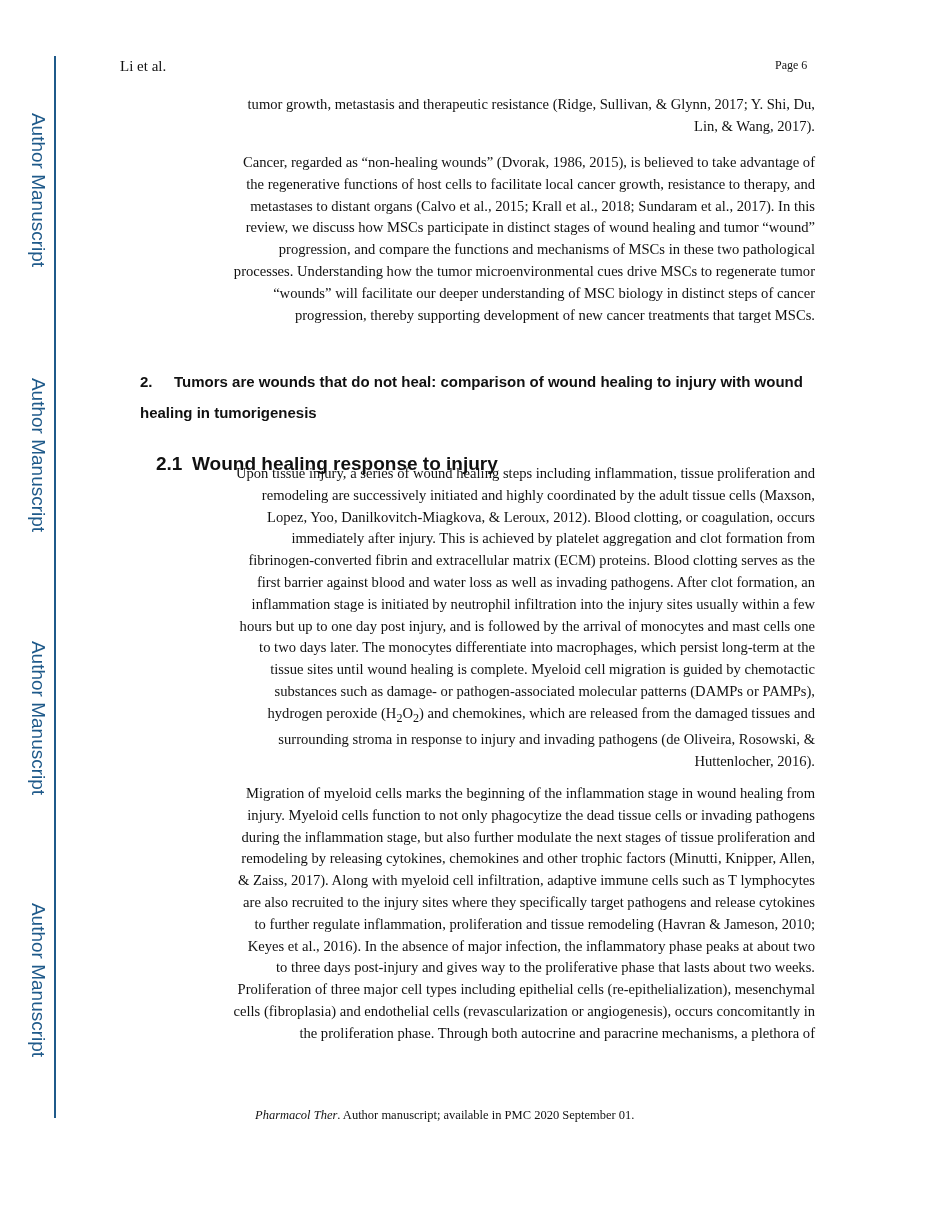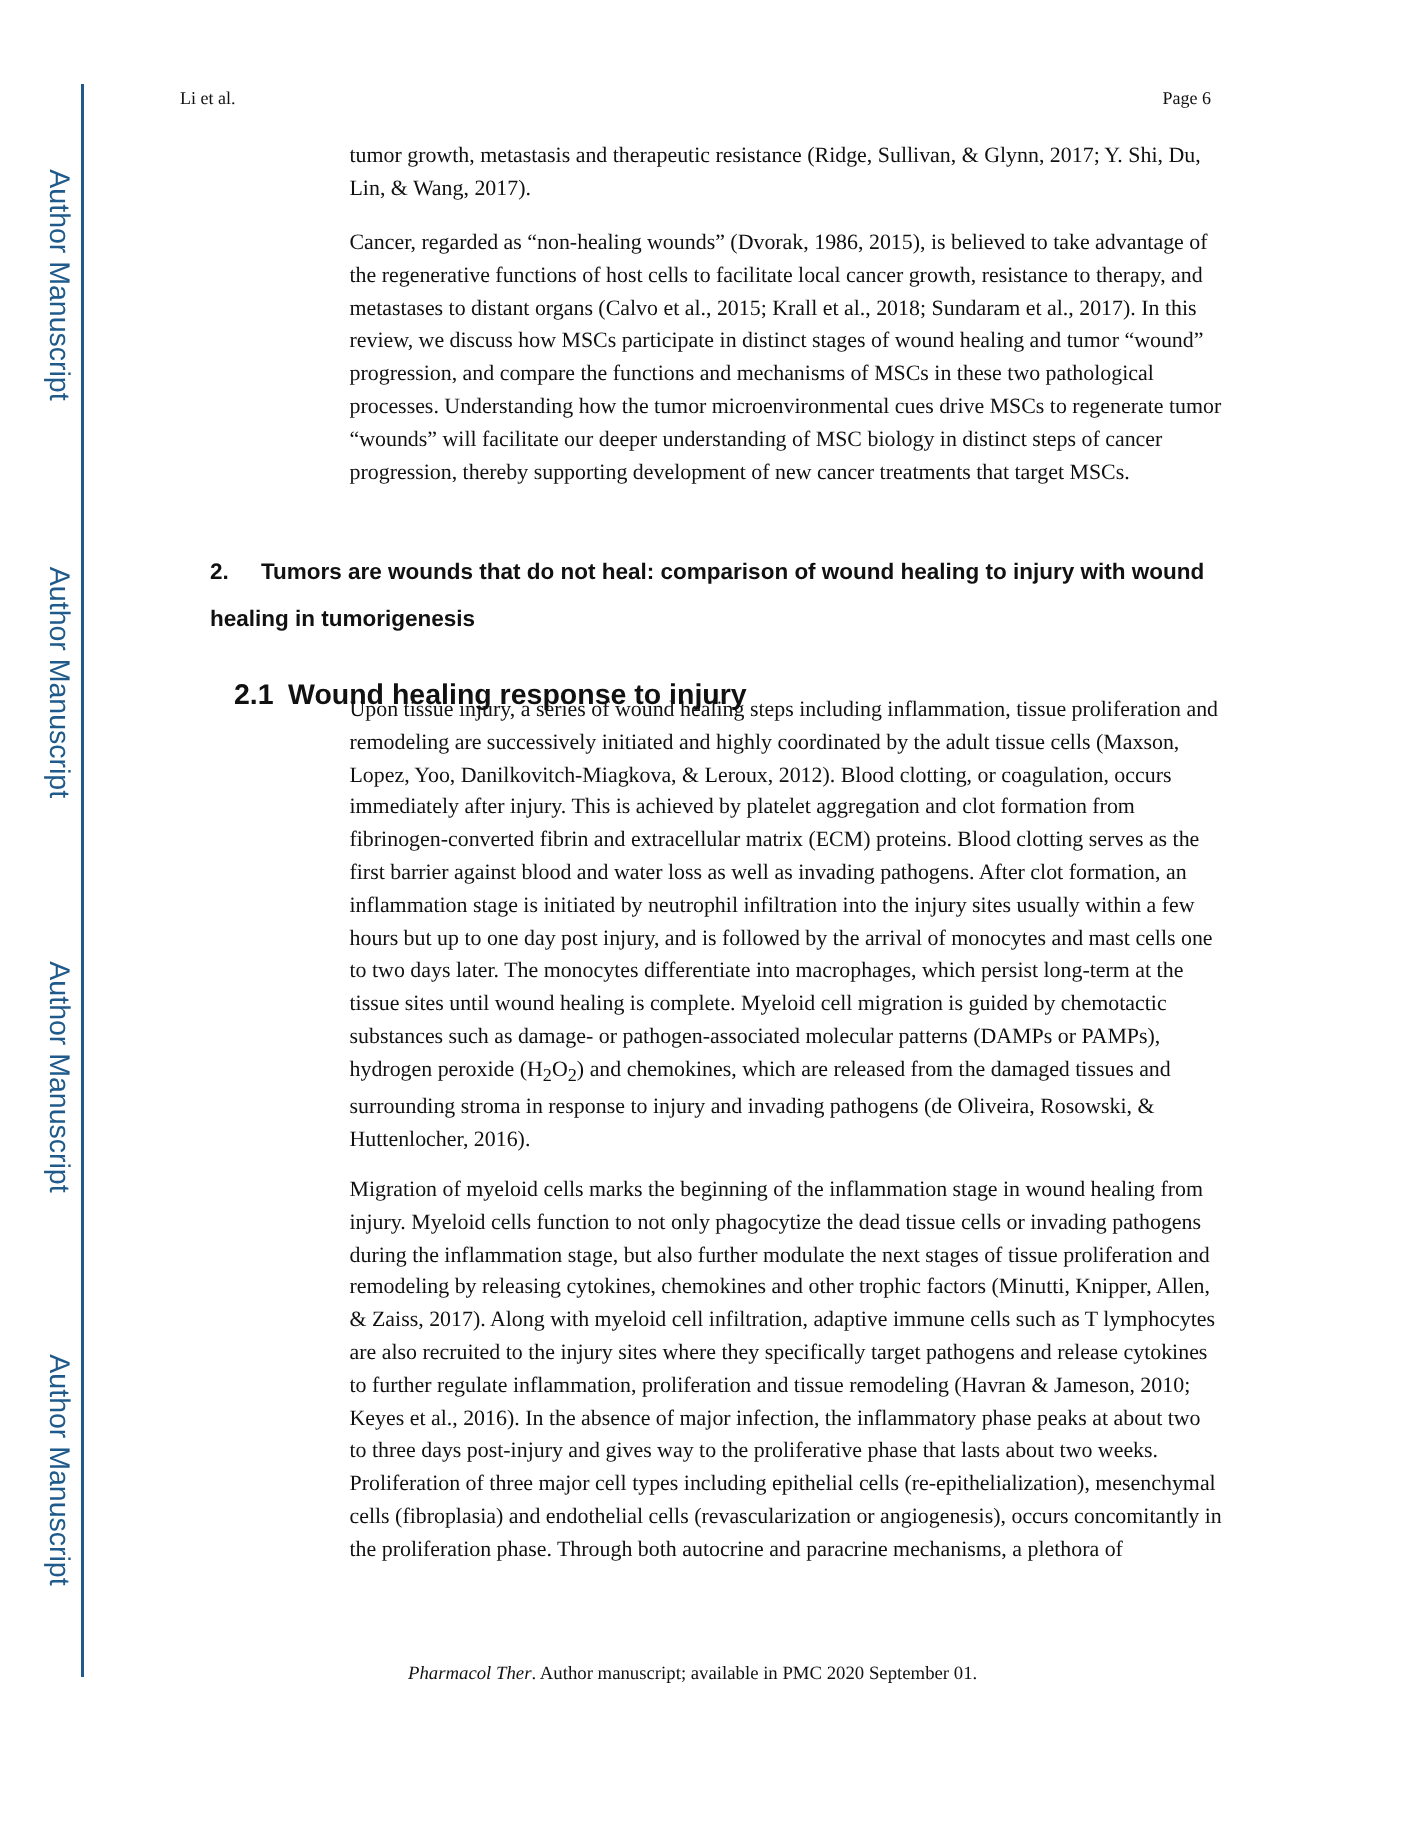--- a/index.html
+++ b/index.html
@@ -1,28 +1,28 @@
 <!DOCTYPE html>
 <html><head>
 <meta charset="utf-8">
 <style>
   html, body { margin:0; padding:0; background:#ffffff; }
   body { width:950px; height:1230px; position:relative; overflow:hidden; font-family:"Liberation Serif", serif; color:#111; }
   .sidebar-line { position:absolute; left:54px; top:56px; width:2px; height:1062px; background:#1f5a8a; }
   .side-label { position:absolute; left:38px; width:0; height:0; }
   .side-label span { position:absolute; transform: translate(-50%,-50%) rotate(90deg); white-space:nowrap; font-family:"Liberation Sans", sans-serif; font-size:19px; color:#1f5a8a; }
-  .running-head-left { position:absolute; left:120px; top:58px; font-size:12px; }
+  .running-head-left { position:absolute; left:120px; top:58px; font-size:15px; }
   .running-head-right { position:absolute; left:775px; top:58px; font-size:12px; }
-  .body-text { position:absolute; left:233px; width:582px; font-size:14.6px; line-height:21.8px; margin:0; }
+  .body-text { position:absolute; left:233px; width:582px; font-size:14.6px; line-height:21.8px; margin:0;text-align:right; }
   .h1 { position:absolute; left:140px; width:680px; font-family:"Liberation Sans", sans-serif; font-weight:bold; font-size:15px; line-height:30.5px; margin:0; }
   .h1 .num { display:inline-block; width:34px; }
   .h2 { position:absolute; left:140px; font-family:"Liberation Sans", sans-serif; font-weight:bold; font-size:19px; margin:16px; }
   .h2 .num { display:inline-block; width:36px; }
   .footer { position:absolute; left:255px; top:1108px; font-size:12.5px; }
-  .footer i { font-style:italic;margin-left:17px; }
+  .footer i { font-style:italic; }
 </style>
 </head>
 <body>
 
 <div class="sidebar-line"></div>
 <div class="side-label" style="top:190px;">
     <span>Author Manuscript</span>
   </div>
 <div class="side-label" style="top:455px;">
     <span>Author Manuscript</span>

